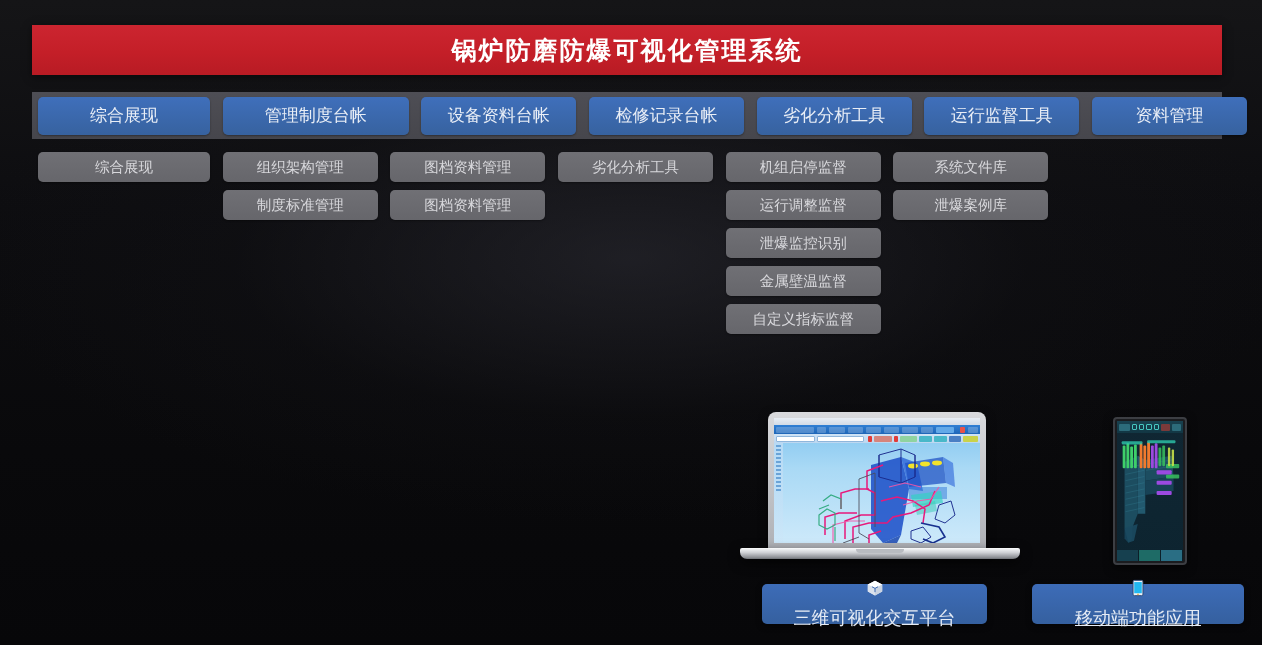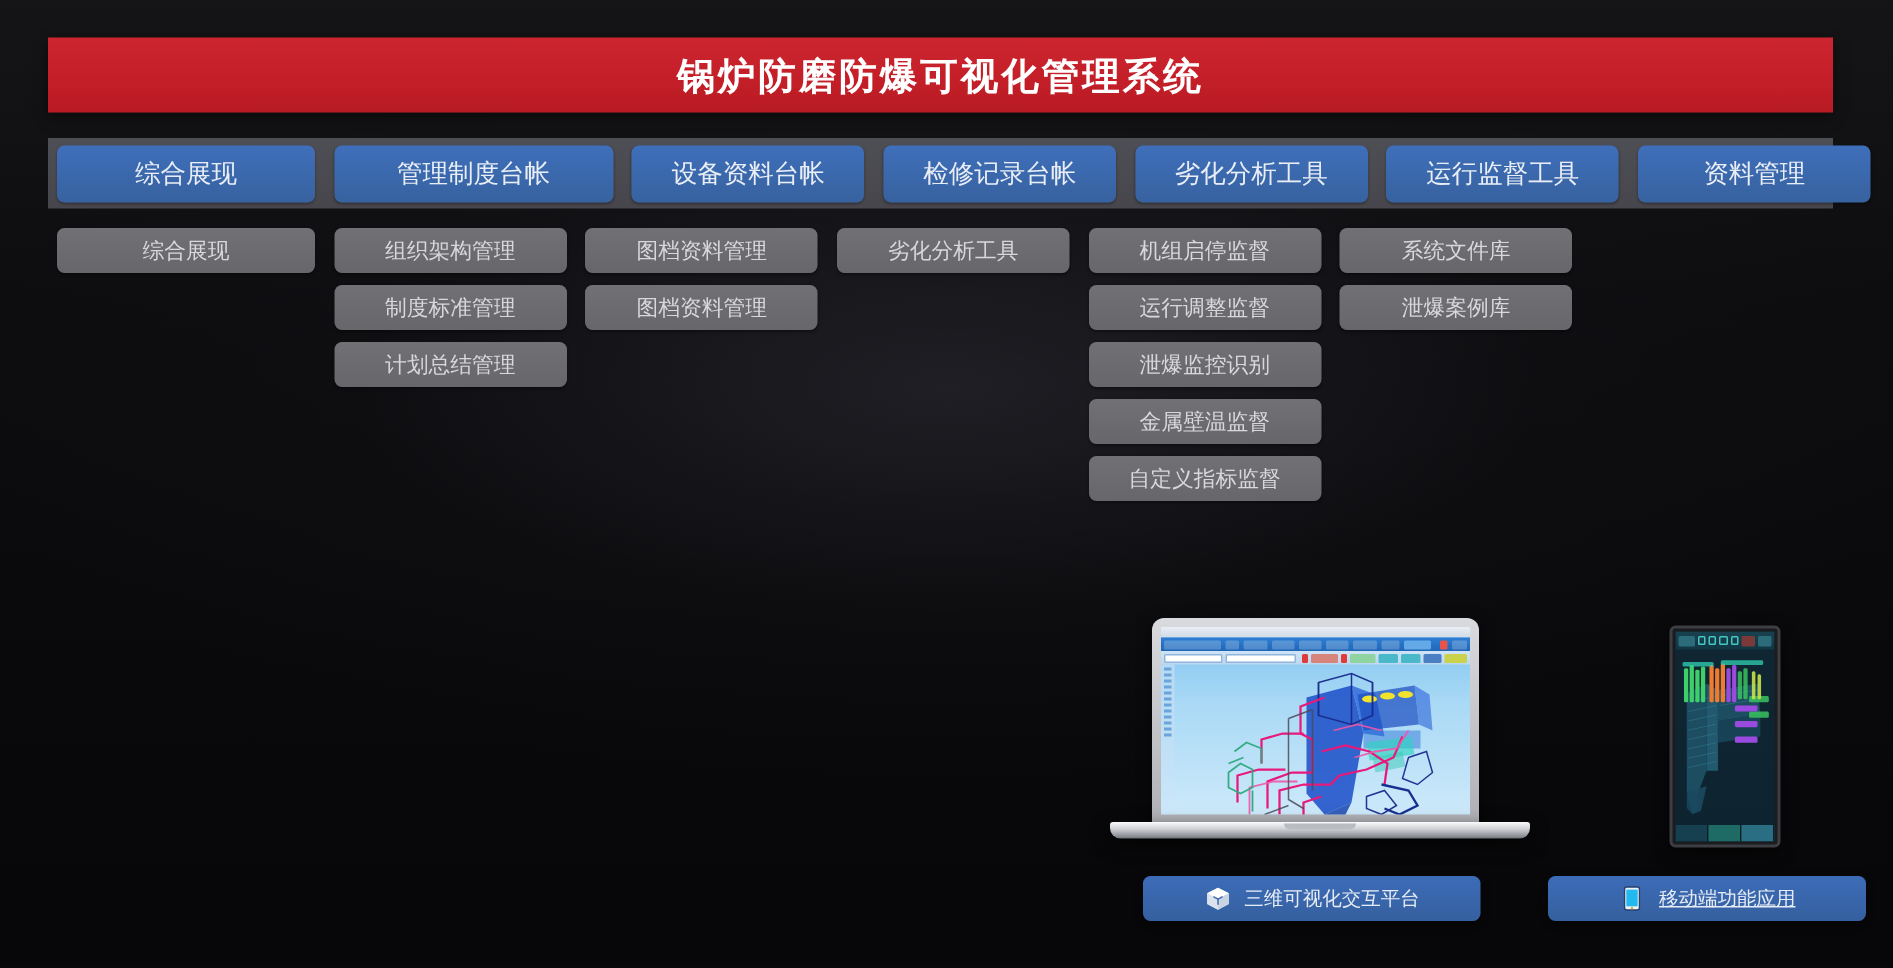--- a/index.html
+++ b/index.html
@@ -175,31 +175,32 @@
   .mb-chip { height: 7px; border-radius: 1px; font-size: 0; }
   .mb-bottombar {
     position: absolute; left: 0; bottom: 0; width: 100%; height: 11px;
     display: flex; align-items: stretch;
   }
   .mb-bb-seg { flex: 1; border-right: 1px solid #0c1f29; }
 
   
   .caption-btn {
     position: absolute;
-    height: 30px;
+    height: 40px;
     background: linear-gradient(180deg, #3d6cb8 0%, #35609f 100%);
     border-radius: 5px;
     display: flex;
     align-items: center;
     justify-content: center;
     gap: 9px;
     color: #e6ecf5;
-    font-size: 13px;
+    font-size: 18px;
     cursor: pointer;
     box-shadow: 0 2px 6px rgba(0,0,0,0.45);
+    flex-direction: column;
   }
   #caption-3d { left: 762px; top: 584px; width: 225px; }
   #caption-mobile { left: 1032px; top: 584px; width: 212px; text-decoration: underline; }
   .cap-icon { width: 18px; height: 18px; display: flex; align-items: center; justify-content: center; flex: 0 0 auto; }
 </style>
 </head>
 <body>
 
 <div id="backdrop"></div>
 
@@ -238,23 +239,20 @@
         <div class="sub-btn">
           <span>综合展现</span>
         </div>
       </div>
       <div class="col" style="width: 155px; margin-right: 12.6667px;">
         <div class="sub-btn">
           <span>组织架构管理</span>
         </div>
         <div class="sub-btn">
           <span>制度标准管理</span>
-        </div>
-        <div class="sub-btn">
-          <span>计划总结管理</span>
         </div>
       </div>
       <div class="col" style="width: 155px; margin-right: 12.6667px;">
         <div class="sub-btn">
           <span>图档资料管理</span>
         </div>
         <div class="sub-btn">
           <span>图档资料管理</span>
         </div>
       </div>

